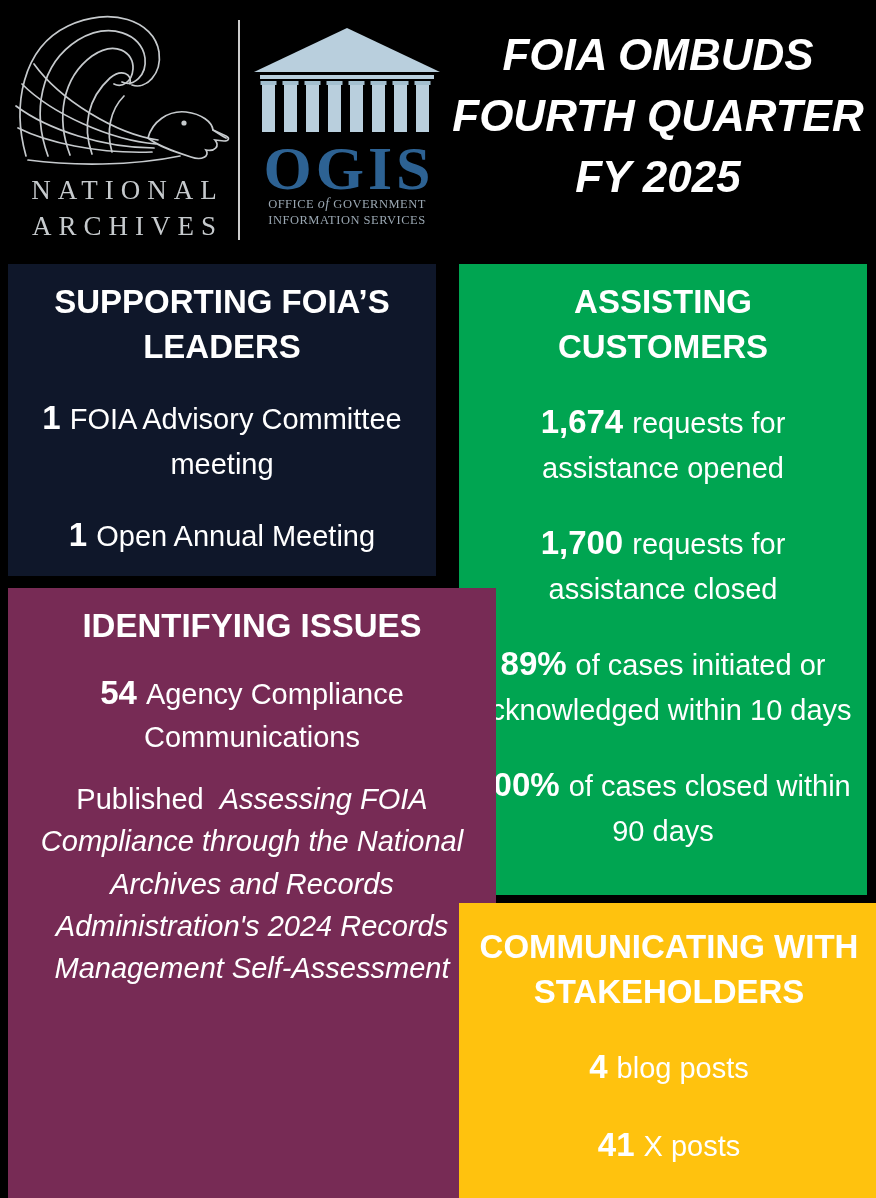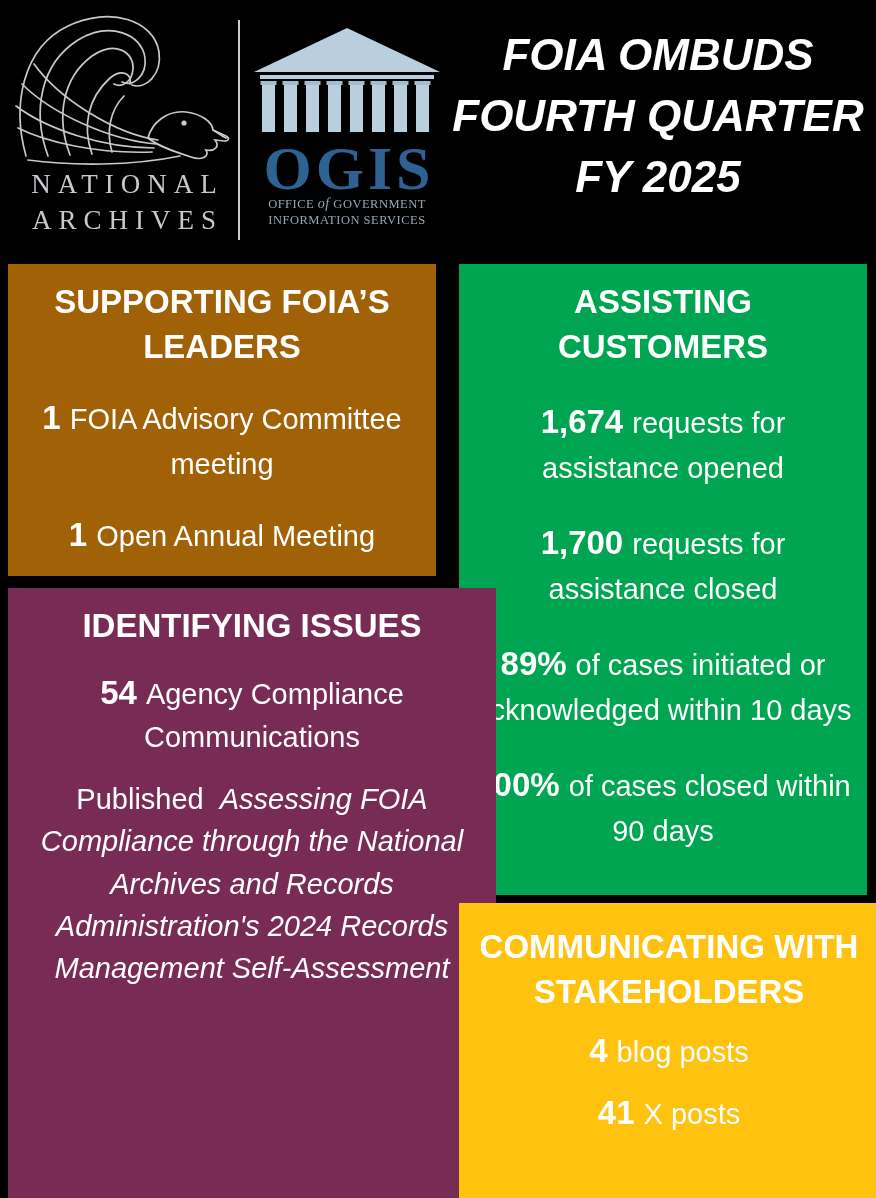--- a/index.html
+++ b/index.html
@@ -1,21 +1,21 @@
 <!DOCTYPE html>
 <html><head>
 <meta charset="utf-8">
 <style>
   html,body{margin:0;padding:0;background:#000;}
   #stage{position:relative;width:876px;height:1198px;background:#000;overflow:hidden;
          font-family:"Liberation Sans",sans-serif;}
 
   
   #eagle{position:absolute;left:12px;top:10px;}
-  #na-wordmark{position:absolute;left:10px;top:166px;width:228px;text-align:center;
+  #na-wordmark{position:absolute;left:10px;top:172px;width:228px;text-align:center;
 o               color:#c6cacd;}
   #na-wordmark{font-family:"Liberation Serif",serif;font-size:27px;line-height:36px;
                letter-spacing:7px;text-indent:7px;color:#c6cacd;}
   #logo-divider{position:absolute;left:238px;top:20px;width:2px;height:220px;background:#cdcdcd;}
   #ogis{position:absolute;left:254px;top:28px;width:186px;text-align:center;}
   #ogis-word{font-family:"Liberation Serif",serif;font-weight:700;font-size:62px;
              line-height:56px;letter-spacing:4px;text-indent:4px;color:#2d6293;margin-top:4px;}
   .ogis-sub{font-family:"Liberation Serif",serif;font-size:12.5px;letter-spacing:.5px;
             line-height:16px;color:#9aa7b2;white-space:nowrap;}
   .ogis-sub i{font-size:14px;}
@@ -27,21 +27,21 @@
   #box-supporting{left:8px;top:264px;width:428px;height:312px;}
   #box-identifying{left:8px;top:588px;width:488px;height:610px;}
   #box-assisting{left:459px;top:264px;width:408px;height:631px;}
   #box-communicating{left:459px;top:903px;width:420px;height:295px;}
 
   .box h2{margin:12px 0 8px;font-size:33px;line-height:1.35;font-weight:700;}
   #box-communicating h2{margin-top:18px;}
   .stat{margin:24px 0 0;font-size:29px;line-height:1.5;font-weight:400;}
   #box-assisting .stat{margin-top:28px;}
   #box-identifying .stat{margin-top:20px;line-height:1.45;}
-  #box-communicating .stat{margin-top:12px;}
+  #box-communicating .stat{margin-top:28px;}
   .num{font-weight:700;font-size:33px;margin-right:9px;}
   .pub i{font-style:italic;}
   .pub .pre{margin-right:16px;}
 </style>
 </head>
 <body>
 
 <div id="stage">
 
   <div>
@@ -103,21 +103,21 @@
       <div class="ogis-sub">INFORMATION SERVICES</div>
     </div>
 
     <h1 id="page-title" style="margin:0;font-style:italic;">
       <div>FOIA OMBUDS</div>
       <div>FOURTH QUARTER</div>
       <div>FY 2025</div>
     </h1>
   </div>
 
-  <section class="box" id="box-supporting" style="background-color:#a16207">
+  <section class="box" id="box-supporting" style="background-color:#0f172a">
     <h2>SUPPORTING FOIA’S LEADERS</h2>
     <p class="stat">
       <span class="num">1</span><span>FOIA Advisory Committee meeting</span>
     </p>
     <p class="stat">
       <span class="num">1</span><span>Open Annual Meeting</span>
     </p>
   </section>
 
   <section class="box" id="box-assisting" style="background-color:#00A551">

